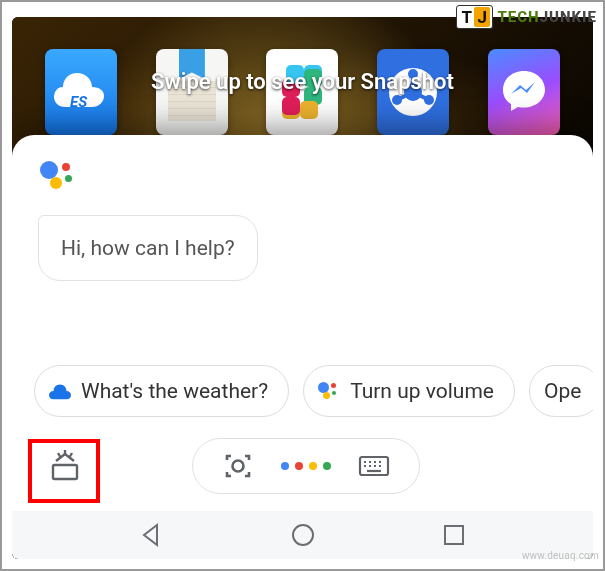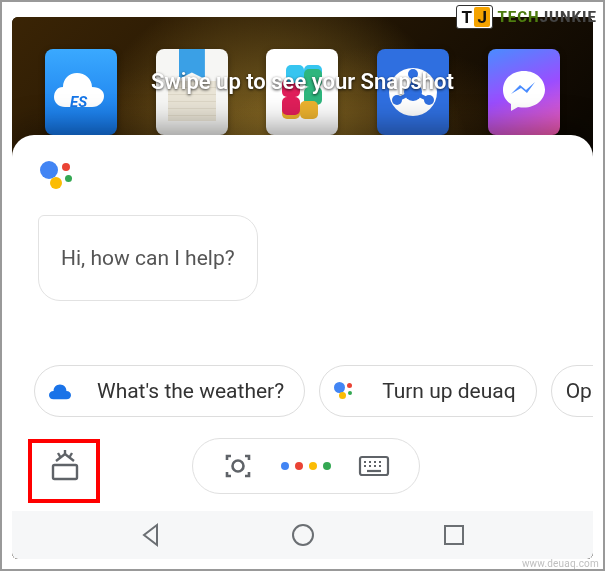--- a/index.html
+++ b/index.html
@@ -79,31 +79,31 @@
     padding: 22px 0 0 0;
   }
   .ga-logo { margin-left:28px; width:40px; height:40px; position:relative;}
   .ga-logo .d{ position:absolute; border-radius:50%; }
   .ga-logo .b{ width:18px;height:18px;background:#4285f4;top:4px;left:0;}
   .ga-logo .r{ width:8px;height:8px;background:#ea4335;top:6px;left:22px;}
   .ga-logo .y{ width:12px;height:12px;background:#fbbc04;top:20px;left:10px;}
   .ga-logo .g{ width:7px;height:7px;background:#34a853;top:18px;left:25px;}
 
   .bubble {
-    display:inline-block; margin:18px 0 0 26px; padding:30px 22px;
+    display:inline-block; margin:18px 0 0 26px; padding:20px 22px;
     border:1px solid #e2e2e2; border-radius:22px; border-top-left-radius:6px;
     color:#555; font-size:21px;
   }
 
   .chips {
     position:absolute; bottom:92px; left:0; right:0; height:54px;
     display:flex; gap:14px; padding-left:22px; overflow:hidden; white-space:nowrap;
   }
   .chip {
-    display:inline-flex; align-items:center; gap:26px;
+    display:inline-flex; align-items:center; gap:10px;
     border:1px solid #ddd; border-radius:27px; padding:0 20px 0 14px;
     font-size:21px; color:#333; height:52px; background:#fff; flex-shrink:0;
   }
   .chip .ic { width:22px; height:22px; display:flex; align-items:center; justify-content:center;}
   .cloud-icon{ fill:#1a73e8; width:22px; height:18px;}
   .ga-mini{ position:relative; width:22px; height:22px;}
   .ga-mini .d{position:absolute;border-radius:50%;}
   .ga-mini .b{width:11px;height:11px;background:#4285f4;top:2px;left:0;}
   .ga-mini .r{width:5px;height:5px;background:#ea4335;top:3px;left:13px;}
   .ga-mini .y{width:7px;height:7px;background:#fbbc04;top:12px;left:5px;}
@@ -134,21 +134,21 @@
   .spacer-r{ width:70px;}
 
   
   .navbar {
     position:absolute; left:0; right:0; bottom:0; height:48px;
     background:#f6f7f8; display:flex; justify-content:space-evenly; align-items:center;
     z-index:16;
   }
   .navbar .nb{ width:26px;height:26px; color:#6b6f73; stroke:#6b6f73; fill:none; stroke-width:2;}
 
-  .src-wm{ position:absolute; bottom:0; right:4px; font-size:10px; color:#bfbfbf; z-index:50; letter-spacing:0.2px;}
+  .src-wm{ position:absolute; bottom:8px; right:4px; font-size:10px; color:#bfbfbf; z-index:50; letter-spacing:0.2px;}
 </style>
 </head>
 <body>
 
 <div class="frame">
 
   <div class="tj-logo">
     <span class="tj-badge">
       <span class="tj-t">T</span>
       <span class="tj-j">J</span>
@@ -227,21 +227,21 @@
         </div>
         <div class="chip">
           <span class="ic">
             <span class="ga-mini">
                 <span class="d b"></span>
                 <span class="d r"></span>
                 <span class="d y"></span>
                 <span class="d g"></span>
               </span>
           </span>
-          <span>Turn up deuaq</span>
+          <span>Turn up volume</span>
         </div>
         <div class="chip">
           <span>Ope</span>
         </div>
       </div>
 
       <div class="actions">
         <div class="explore-btn">
           <svg width="38" height="38" viewBox="0 0 38 38" fill="none" stroke="#5f6368" stroke-width="2.4">
             <rect x="7" y="18" width="24" height="14" rx="1.5"></rect>

